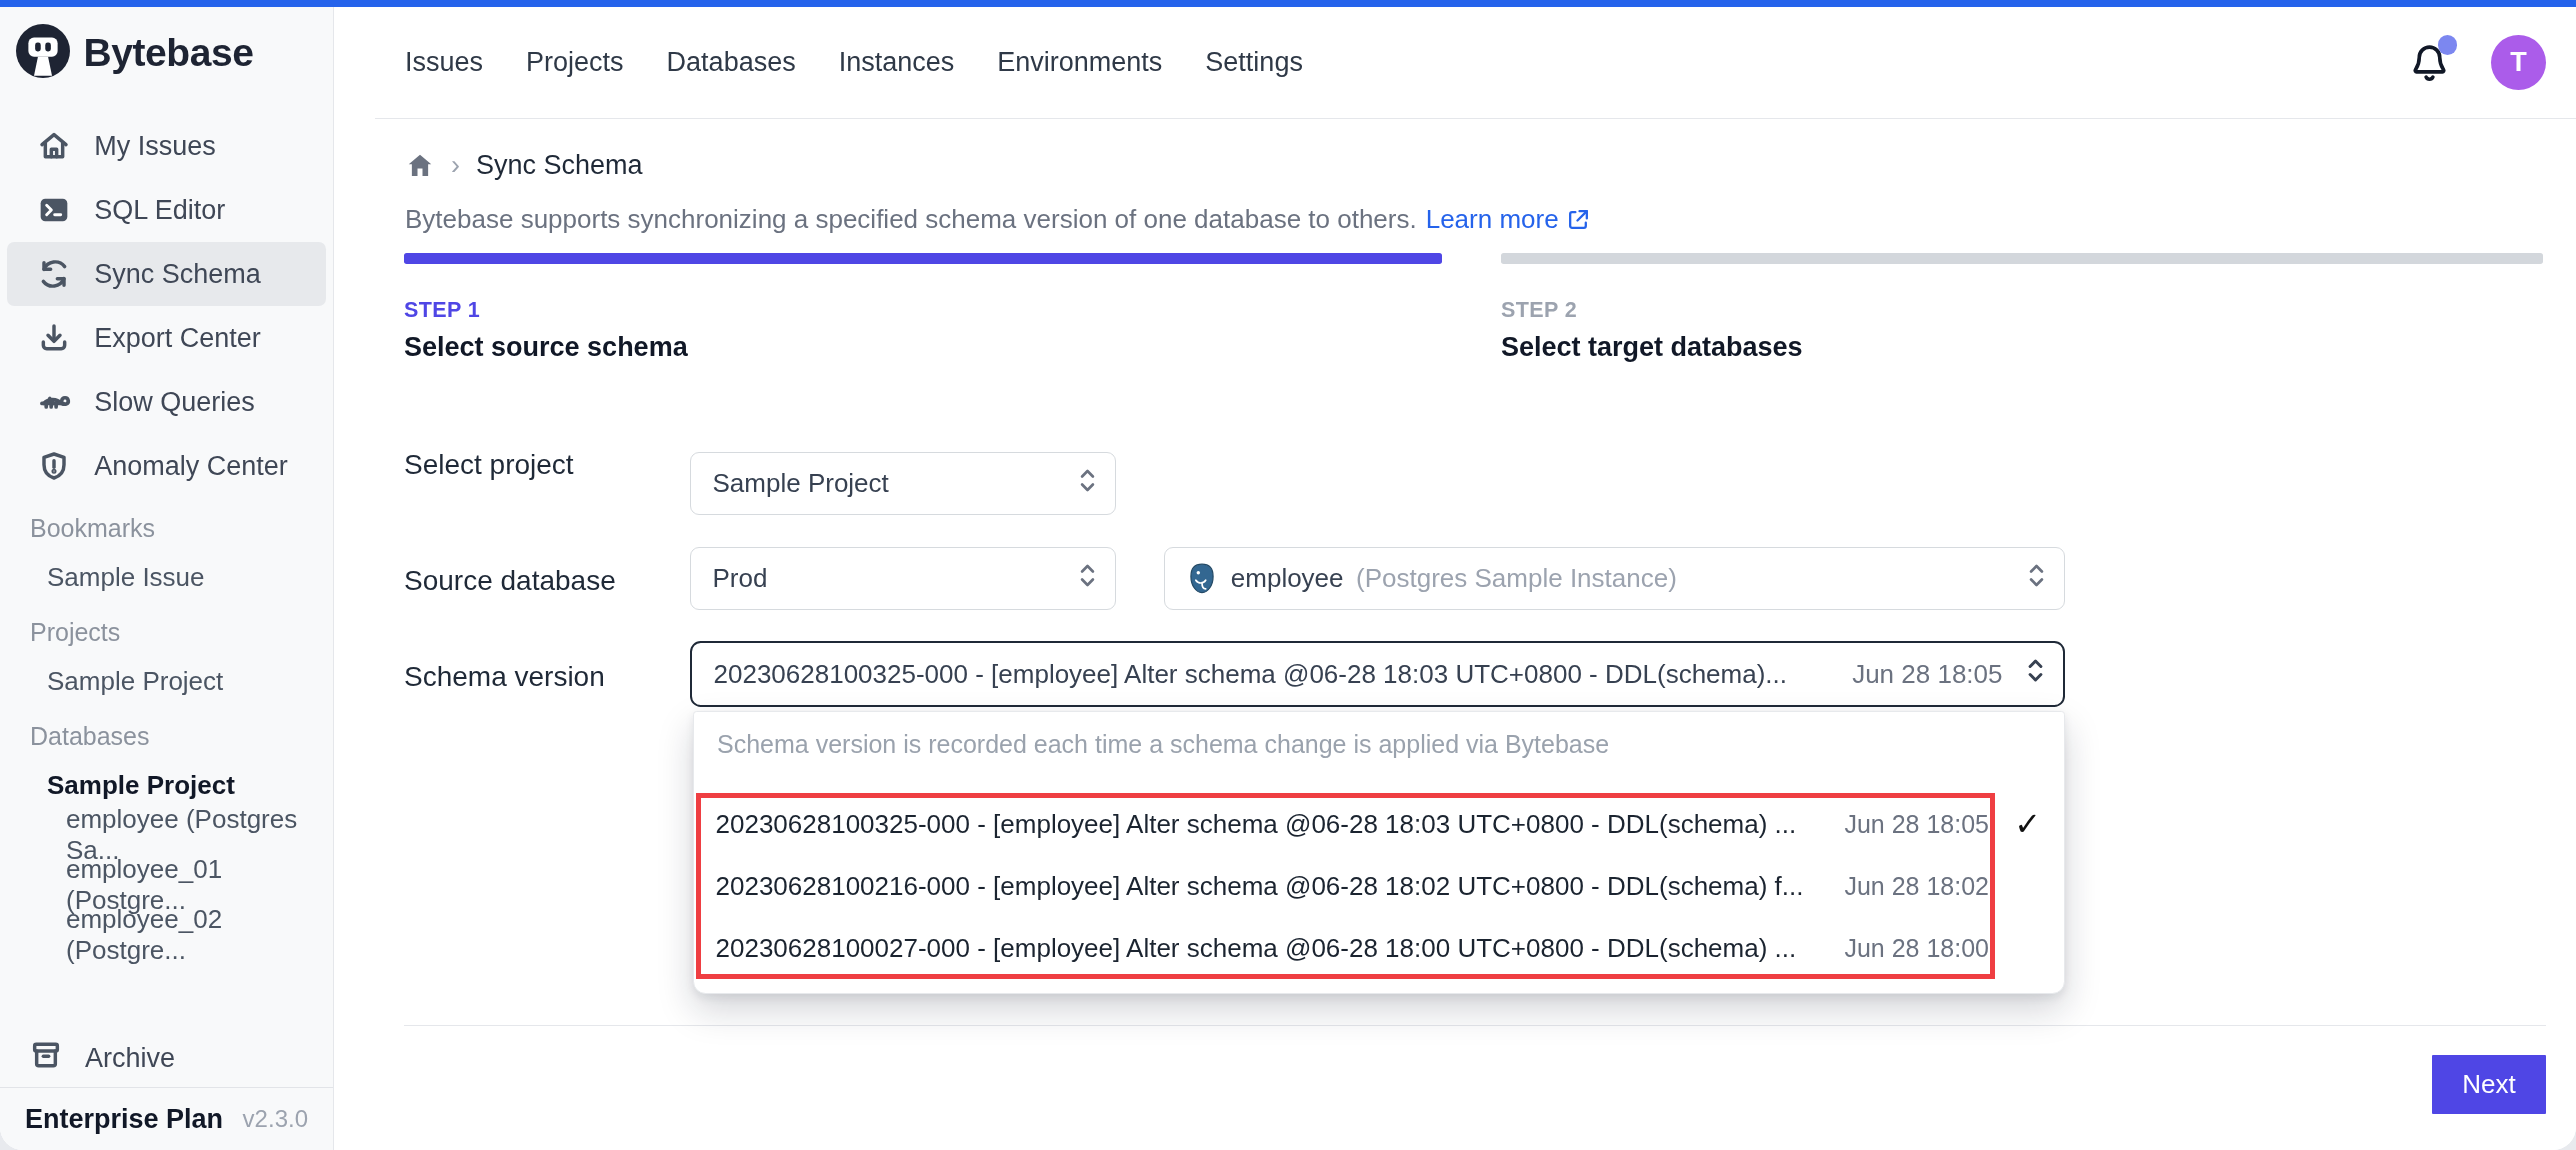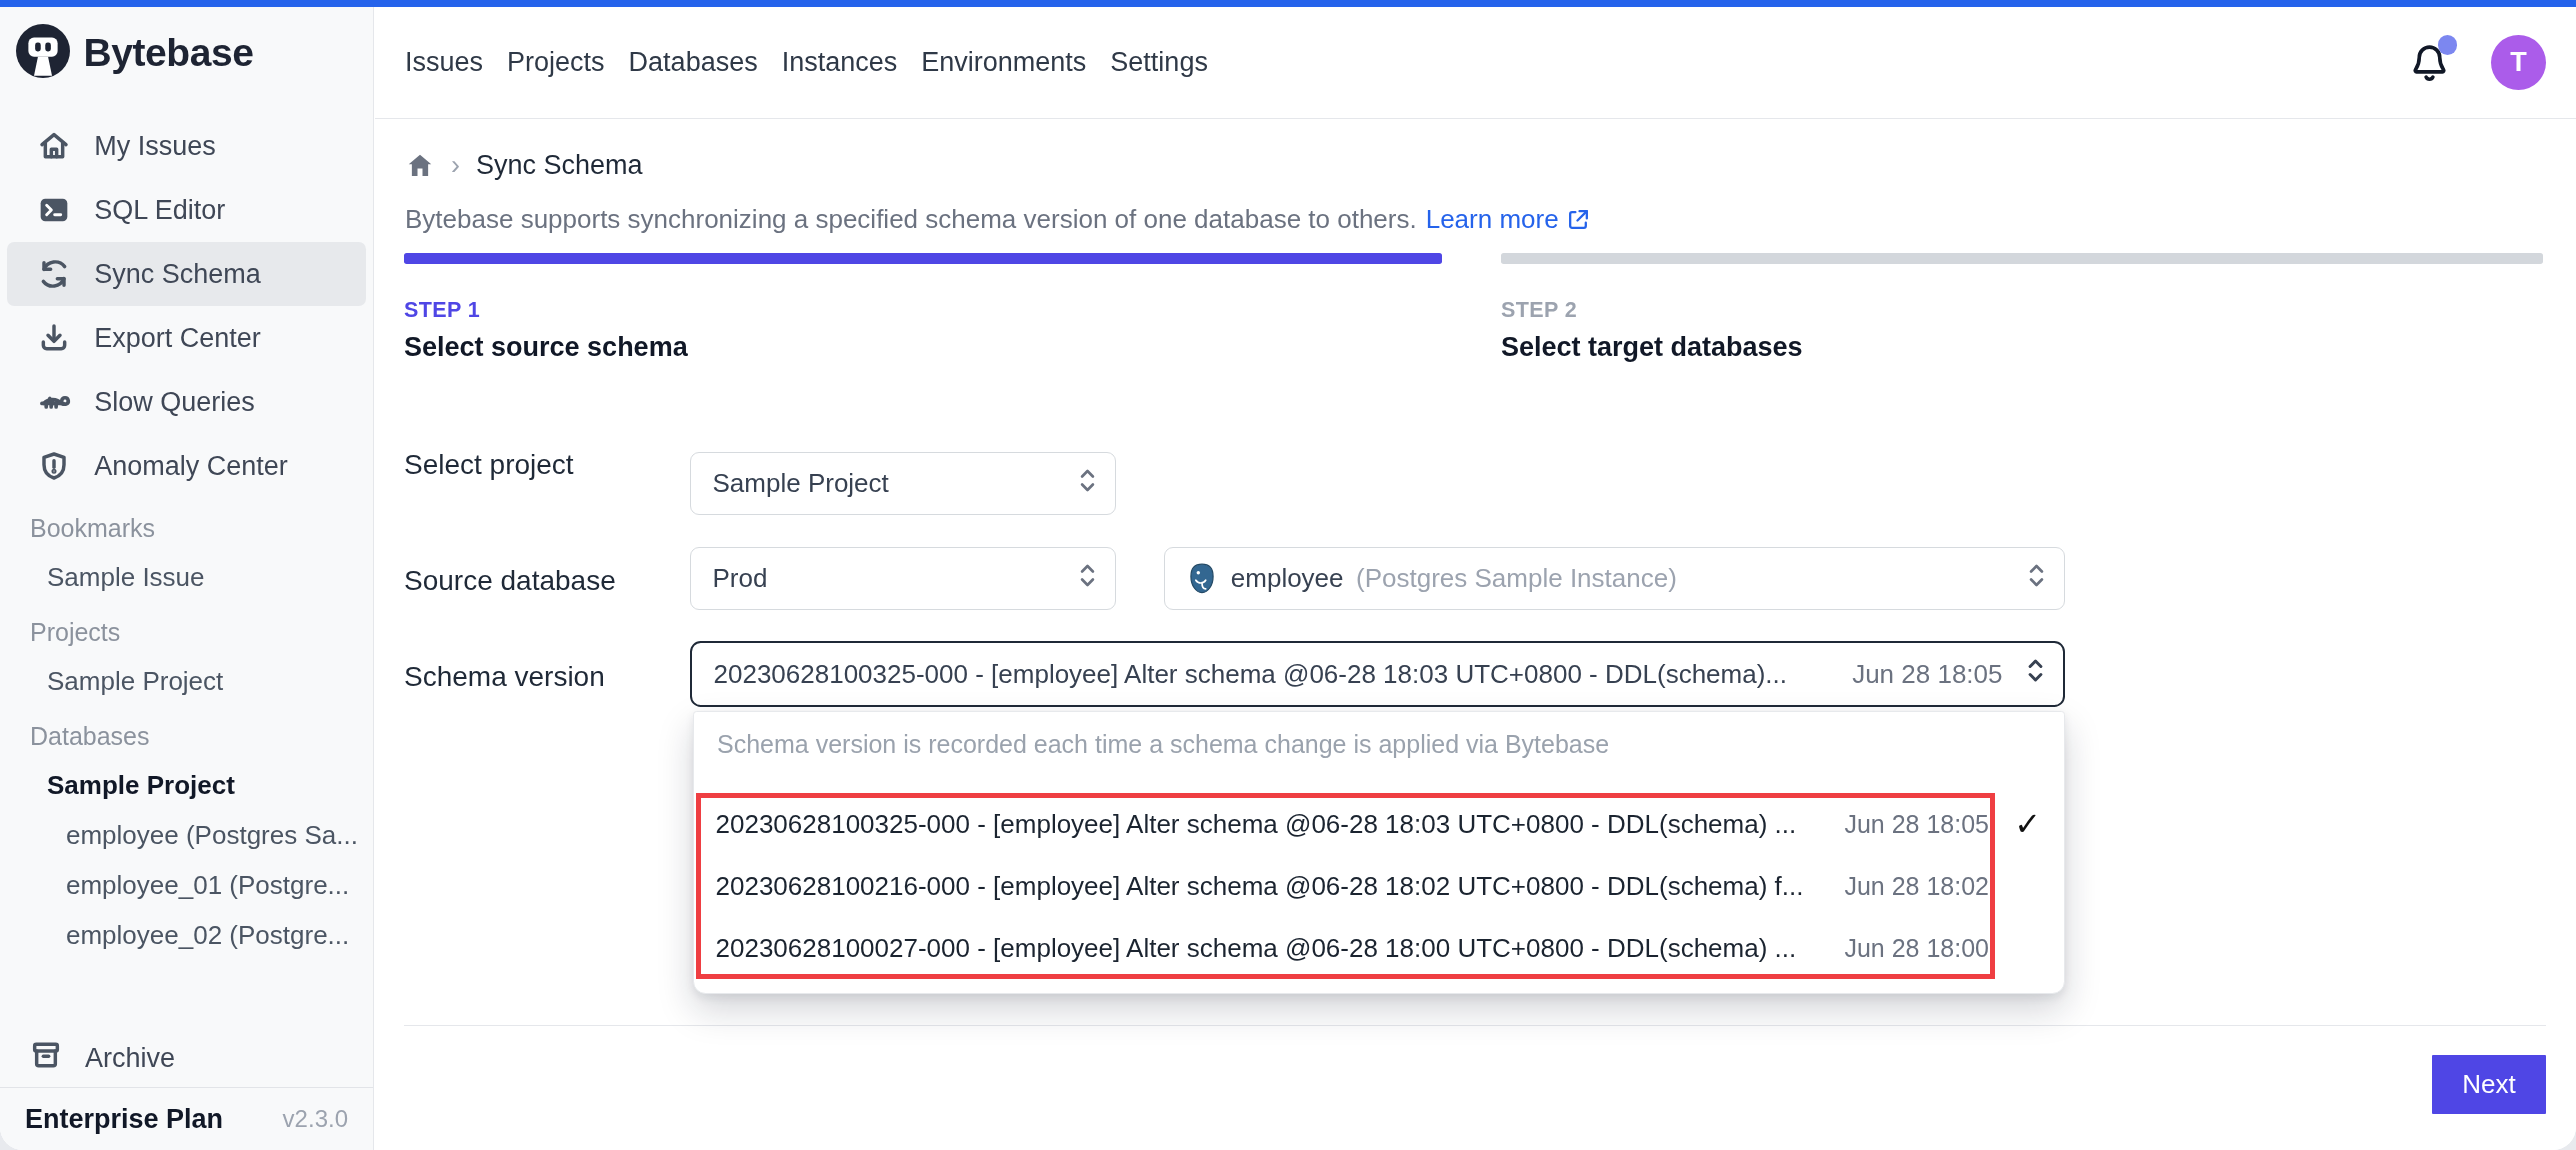--- a/index.html
+++ b/index.html
@@ -2,21 +2,21 @@
 <html style="font-size:14.3px"><head>
 <meta charset="utf-8">
 <style>
   * { margin:0; padding:0; box-sizing:border-box; }
   html,body { width:2576px; height:1150px; background:#e8eaee; font-family:"Liberation Sans","DejaVu Sans",sans-serif; }
   .app { position:relative; width:2576px; height:1150px; background:#ffffff; border-radius:0 0 23px 23px; overflow:hidden; }
 
   .topbar { position:absolute; top:0; left:0; right:0; height:7.2px; background:#2563eb; z-index:30; }
 
   
-  .sidebar { position:absolute; top:7.2px; left:0; bottom:0; width:374px; background:#f8f9fa; border-right:0.9px solid #e5e7eb; display:flex; flex-direction:column; z-index:10; }
+  .sidebar { position:absolute; top:7.2px; left:0; bottom:0; width:334px; background:#f8f9fa; border-right:0.9px solid #e5e7eb; display:flex; flex-direction:column; z-index:10; }
   .logo-row { height:91px; display:flex; align-items:center; gap:13.4px; padding:0 16px; flex:none; }
   .logo-row .brand { font-size:39px; font-weight:700; color:#1e2433; letter-spacing:-0.4px; }
   .search-box { flex:none; margin:0 14.3px; height:50px; background:#ffffff; border:0.9px solid #d7dbe0; border-radius:9px; display:flex; align-items:center; padding:0 10.7px 0 14.3px; }
   .search-box input { border:none; outline:none; flex:1; font-size:26px; color:#374151; background:transparent; min-width:0; font-family:inherit; }
   .search-box input::placeholder { color:#9ca3af; }
   .kbd { border:0.9px solid #d1d5db; border-radius:6.3px; color:#6b7280; font-size:21.5px; padding:3.6px 9px; background:#fff; white-space:nowrap; }
 
   .nav { flex:1; overflow:hidden; margin-top:16px; }
   .nav-item { height:64px; display:flex; align-items:center; gap:23px; padding:0 7.2px 0 30px; margin:0 7.2px; border-radius:7.2px; color:#3f4756; font-size:27px; }
   .nav-item.active { background:#e7e9ec; }
@@ -27,21 +27,21 @@
   .sec-item.bold { font-weight:700; color:#111827; padding-left:47px; }
 
   .archive-row { flex:none; height:57px; background:#f8f9fa; display:flex; align-items:center; gap:23px; padding:0 30px; color:#3f4756; font-size:27px; position:relative; z-index:3; }
   .side-footer { flex:none; height:63px; border-top:0.9px solid #e2e4e8; display:flex; align-items:center; justify-content:space-between; padding:0 25px; background:#f8f9fa; position:relative; z-index:3;gap:17px; }
   .side-footer .plan { font-size:27px; font-weight:700; color:#111827; }
   .side-footer .ver { font-size:24px; color:#9ca3af; }
 
   
   .main { position:absolute; left:375px; top:7.2px; right:0; bottom:0; background:#fff; }
   .header { height:112px; border-bottom:0.9px solid #e5e7eb; display:flex; align-items:center; padding:0 30px; }
-  .nav-links { display:flex; gap:24px; }
+  .nav-links { display:flex; gap:43px; }
   .nav-links .link { font-size:27px; font-weight:500; color:#2f3947; cursor:pointer; }
   .header .spacer { flex:1; }
   .bell-wrap { position:relative; width:41px; height:41px; margin-right:41px; }
   .bell-dot { position:absolute; top:-7.2px; right:-7.2px; width:19.7px; height:19.7px; border-radius:50%; background:#7c87f0; }
   .avatar { width:55px; height:55px; border-radius:50%; background:#ab5cea; color:#fff; display:flex; align-items:center; justify-content:center; font-size:27px; font-weight:600; }
 
   
   .content { position:relative; height:1031px; }
   .breadcrumb { position:absolute; top:31px; left:30px; display:flex; align-items:center; gap:16px; }
   .breadcrumb .page { font-size:27px; color:#1f2937; }

